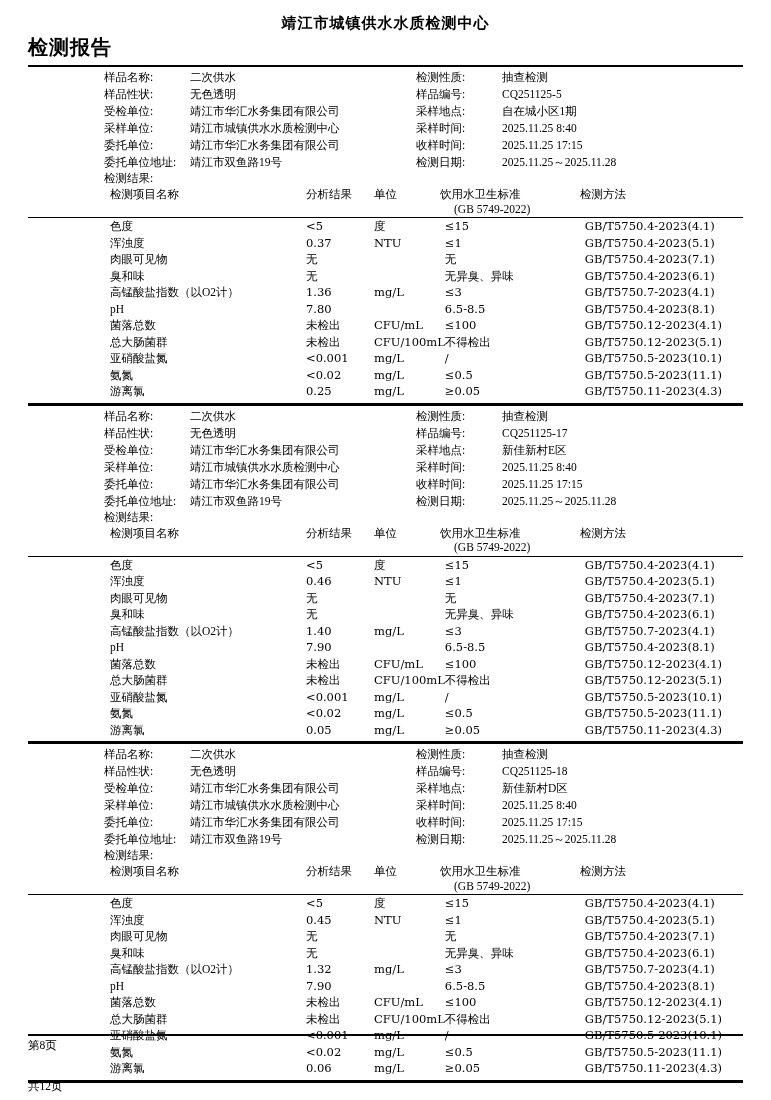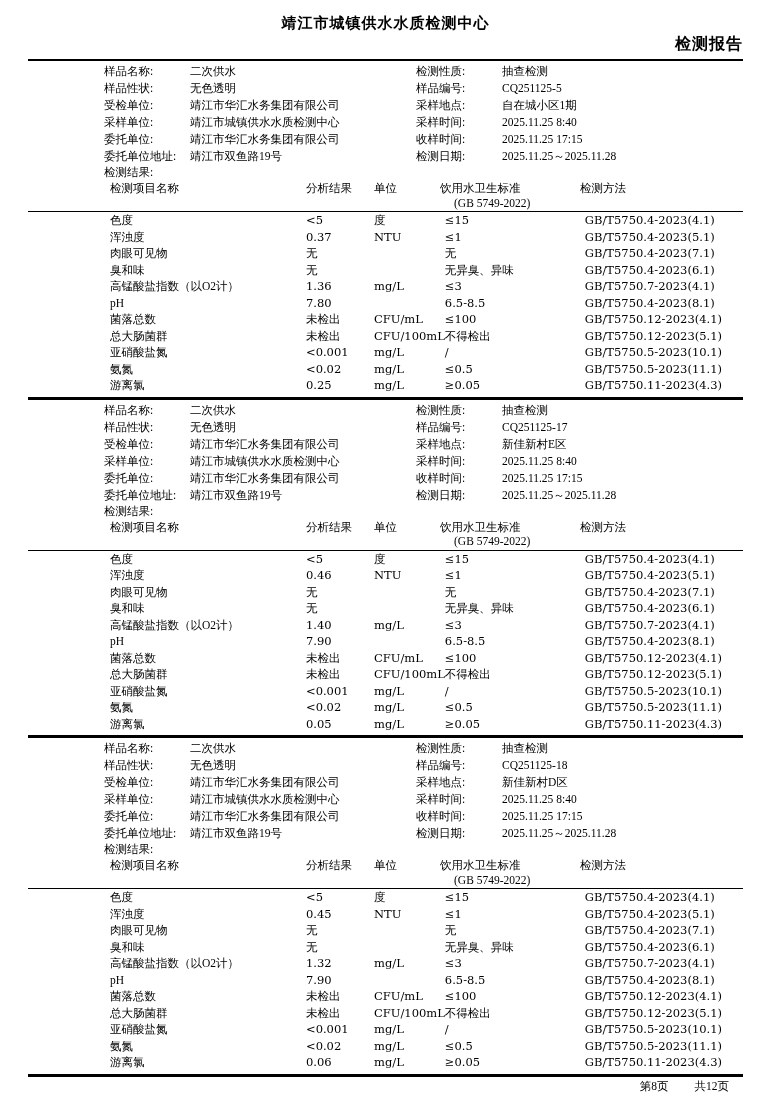--- a/index.html
+++ b/index.html
@@ -23,22 +23,22 @@
   }
   .doc-title {
     text-align: center;
     font-size: 15px;
     font-weight: bold;
     letter-spacing: 1px;
     margin: 4px 0 0 0;
     font-family: "DejaVu Serif", serif;
   }
   .doc-subtitle {
-    text-align: right;
-    font-size: 16px;
+    text-align: left;
+    font-size: 20px;
     font-weight: bold;
     letter-spacing: 1px;
     margin: 1px 0 4px 0;
     font-family: "DejaVu Serif", serif;
   }
   .rule-thick {
     border-top: 2px solid #000;
     margin: 0 0 0 0;
   }
   .rule-thin {
@@ -105,20 +105,21 @@
     right: 28px;
     bottom: 6px;
   }
   .footer-inner {
     display: flex;
     justify-content: flex-end;
     gap: 26px;
     font-size: 11.5px;
     padding-top: 2px;
     padding-right: 14px;
+    flex-direction: column;
   }
   .blk-sep {
     border-top: 1px solid #000;
     margin: 3px 0 0 0;
   }
   .blk-sep2 {
     border-top: 2px solid #000;
     margin: 0 0 2px 0;
   }
 </style>

